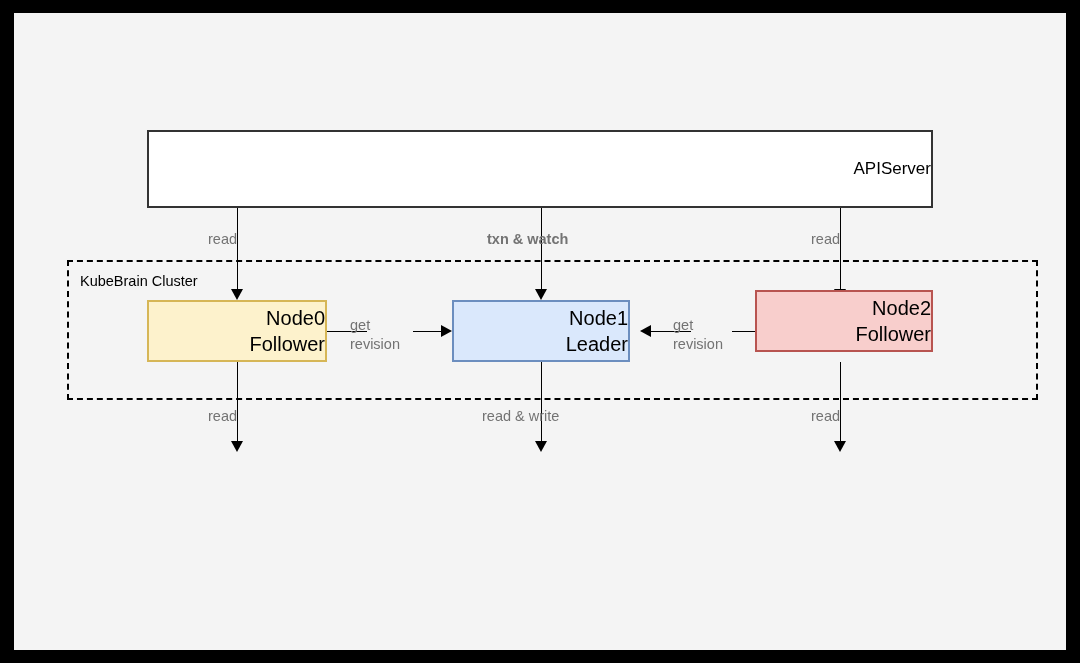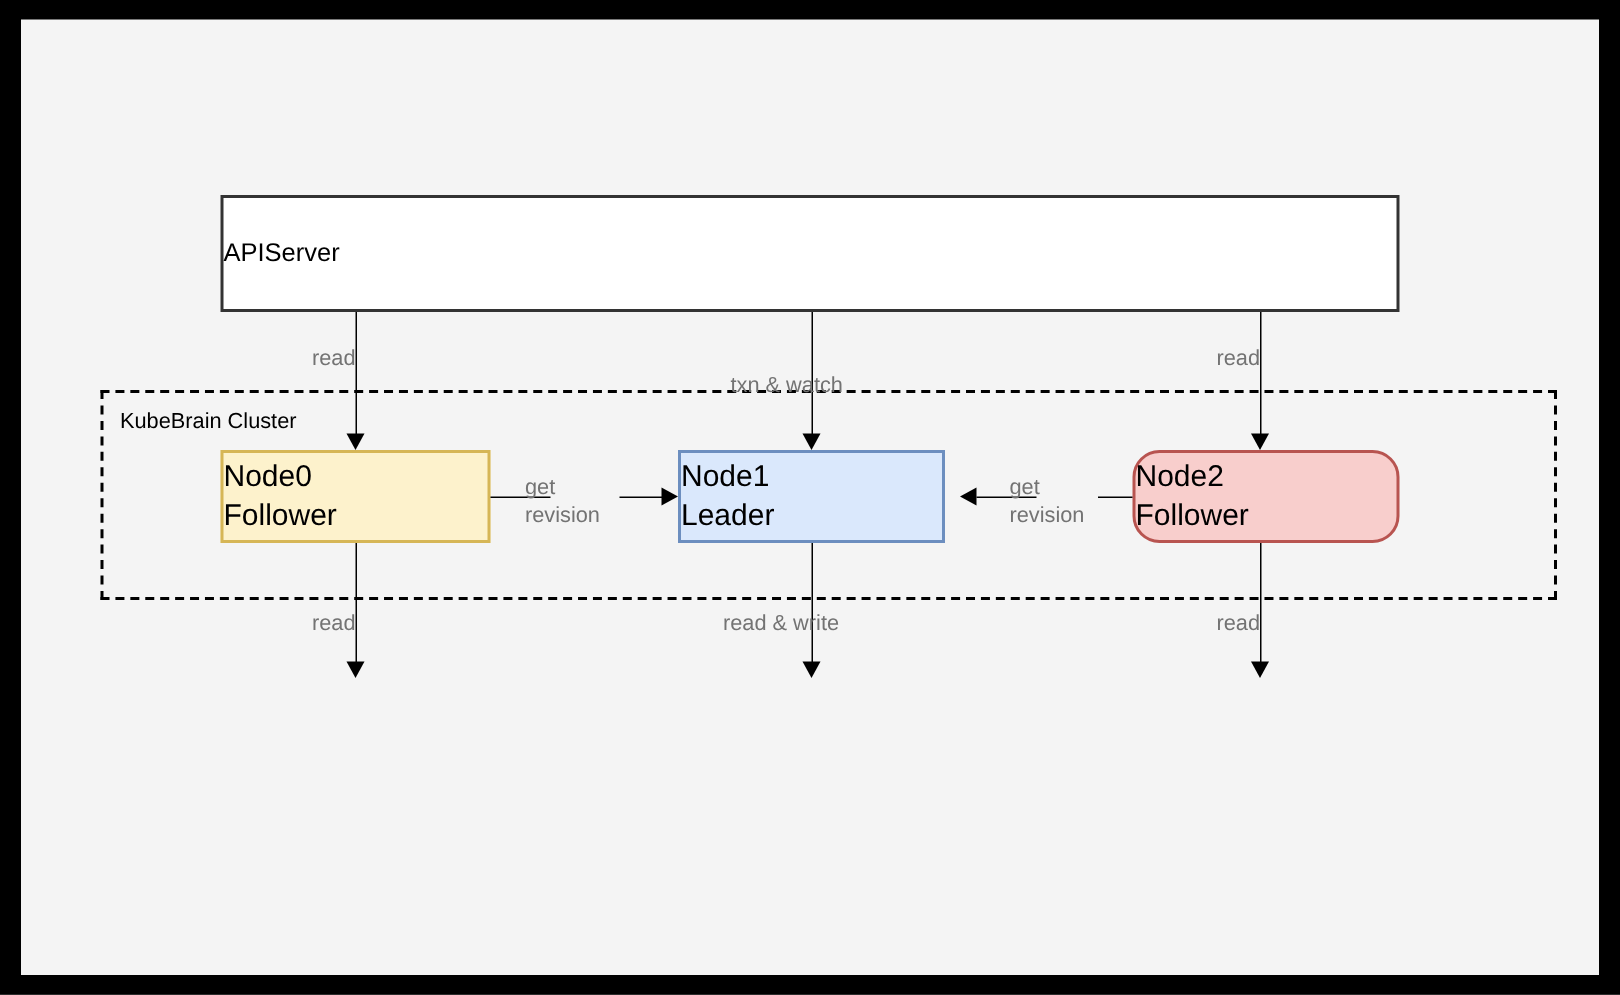--- a/index.html
+++ b/index.html
@@ -22,21 +22,21 @@
     top: 13px;
     width: 1052px;
     height: 637px;
     background: #f4f4f4;
   }
   .node {
     position: absolute;
     box-sizing: border-box;
     display: flex;
     flex-direction: column;
-    align-items: flex-start;
+    align-items: flex-end;
     justify-content: center;
     text-align: center;
     color: #000000;
     line-height: 1.32;
   }
   .plainbox {
     background: #ffffff;
     border: 2px solid #333333;
     font-size: 17px;
   }
@@ -112,37 +112,37 @@
 
     <div class="clusterbox" style="left:53px; top:247px; width:971px; height:140px;"></div>
     <div class="cluster-label" style="left:66px; top:260px;">KubeBrain Cluster</div>
 
     <div class="vline" style="left:223px; top:195px; height:82px;"></div>
     <div class="arrow-down" style="left:217px; top:276px;"></div>
     <div class="edge-label" style="left:194px; top:218px; width:58px;">read</div>
 
     <div class="vline" style="left:527px; top:195px; height:82px;"></div>
     <div class="arrow-down" style="left:521px; top:276px;"></div>
-    <div class="edge-label" style="left:473px; top:236px; width:110px;">txn &amp; watch</div>
+    <div class="edge-label" style="left:473px; top:218px; width:110px;font-weight:bold;">txn &amp; watch</div>
 
     <div class="vline" style="left:826px; top:195px; height:82px;"></div>
     <div class="arrow-down" style="left:820px; top:276px;"></div>
     <div class="edge-label" style="left:797px; top:218px; width:58px;">read</div>
 
     <div class="node nodebox" style="left:133px; top:287px; width:180px; height:62px; background:#fdf2cc; border-color:#d6b656;">
       <span class="line1">Node0</span>
       <span class="line2">Follower</span>
     </div>
 
     <div class="node nodebox" style="left:438px; top:287px; width:178px; height:62px; background:#dae8fc; border-color:#6c8ebf;">
       <span class="line1">Node1</span>
       <span class="line2">Leader</span>
     </div>
 
-    <div class="node nodebox" style="left:741px; top:287px; width:178px; height:62px; background:#f8cecc; border-color:#b85450;border-radius:18px;">
+    <div class="node nodebox" style="left:741px; top:277px; width:178px; height:62px; background:#f8cecc; border-color:#b85450;">
       <span class="line1">Node2</span>
       <span class="line2">Follower</span>
     </div>
 
     <div class="hline" style="left:313px; top:318px; width:40px;"></div>
     <div class="hline" style="left:399px; top:318px; width:29px;"></div>
     <div class="arrow-right" style="left:427px; top:312px;"></div>
     <div class="edge-label two-line" style="left:336px; top:303px; width:80px;">
       <span>get</span><br>
       <span>revision</span>

